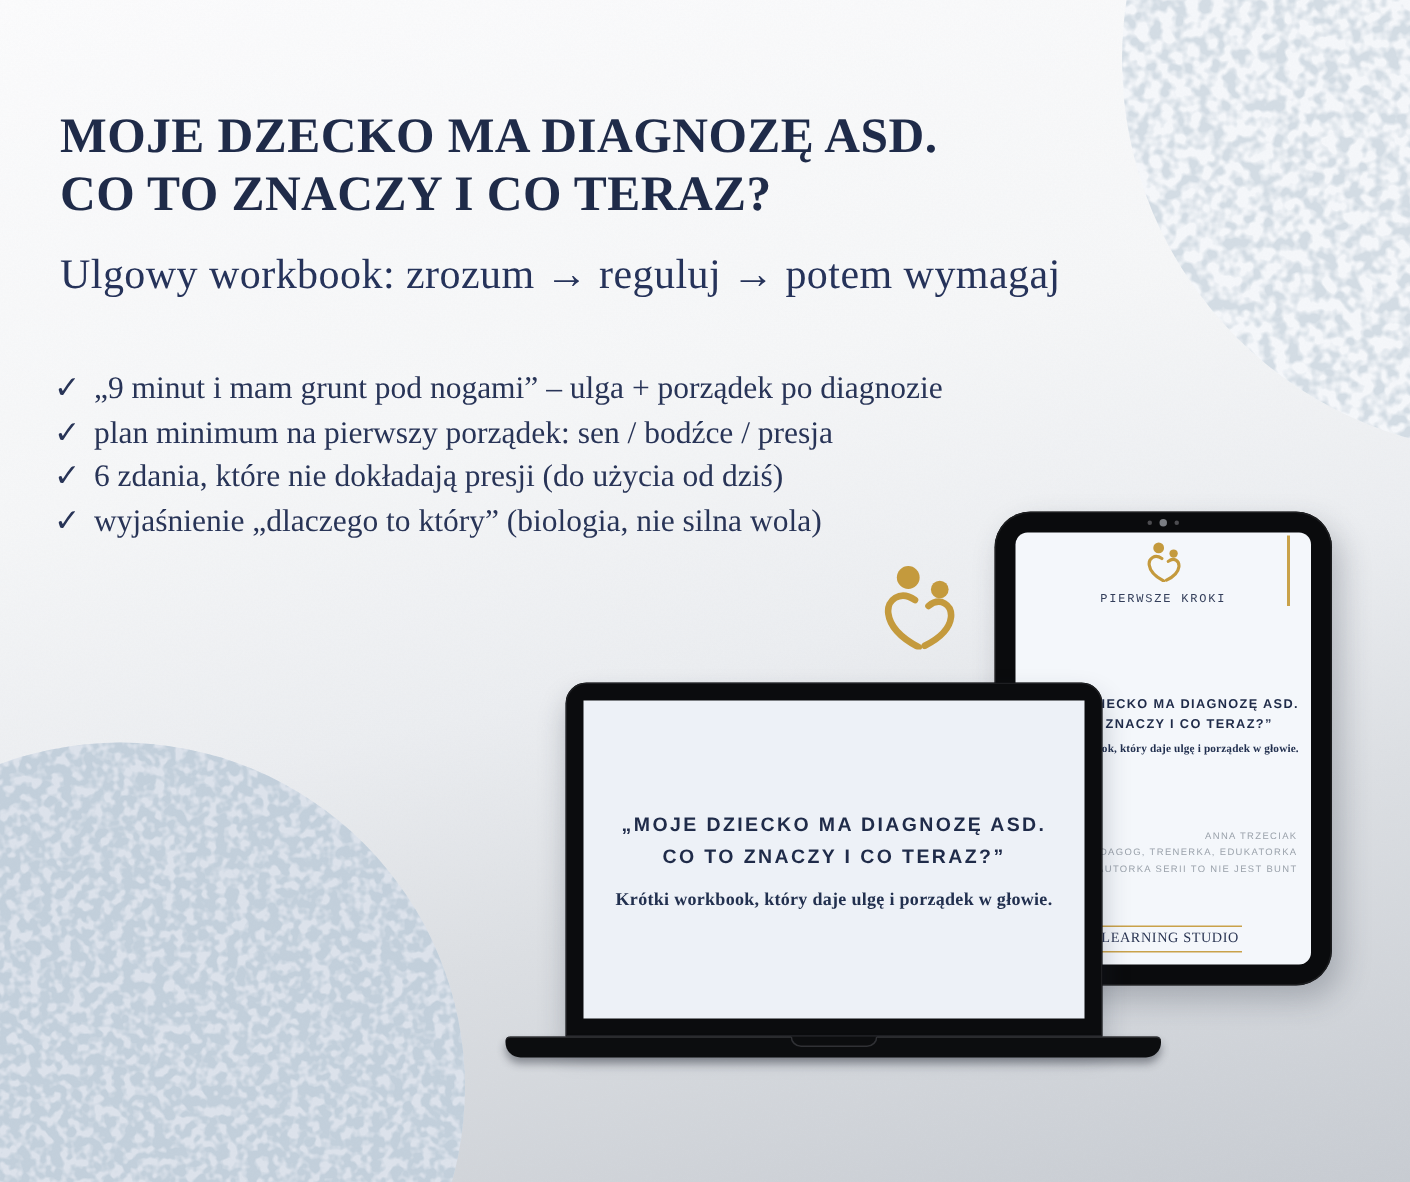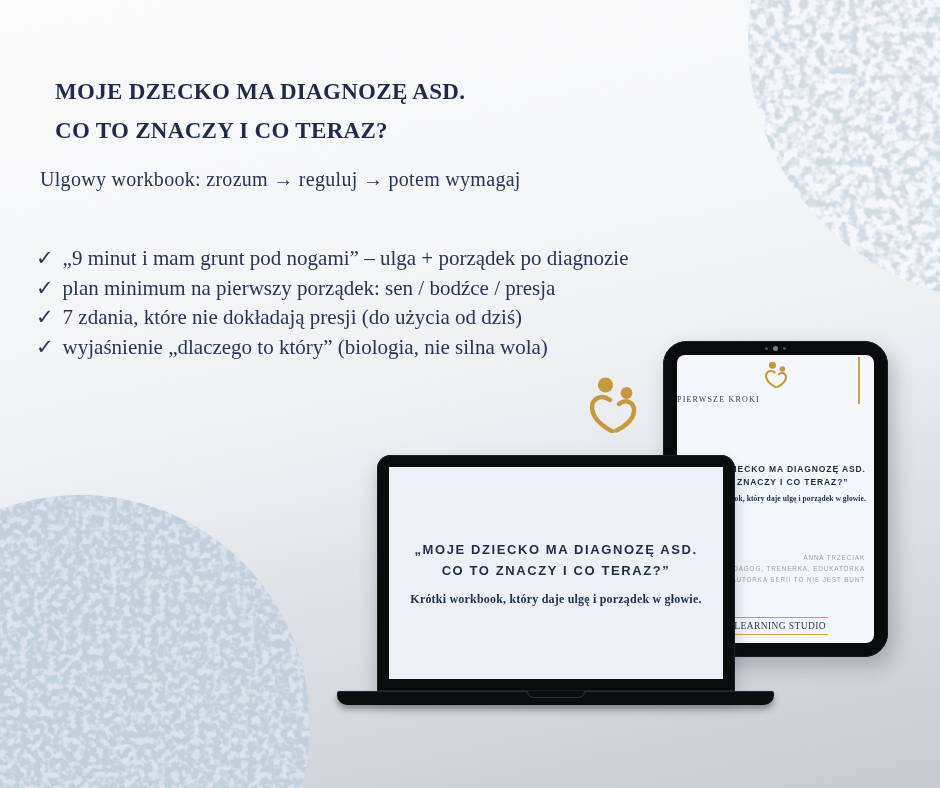--- a/index.html
+++ b/index.html
@@ -7,25 +7,25 @@
     position:relative;width:940px;height:788px;overflow:hidden;
     background:linear-gradient(168deg,#fcfcfd 0%,#f6f7f8 35%,#eceef1 55%,#dcdfe3 72%,#c8ccd2 100%);
     font-family:"Liberation Serif",serif;
   }
   .deco-svg{position:absolute;left:0;top:0;pointer-events:none;}
 
   
   .hero-title{
     position:absolute;left:40px;top:72px;
     font-family:"Liberation Serif",serif;font-weight:700;
-    font-size:23px;line-height:39px;color:#1f2b49;letter-spacing:.3px;margin-left:15px;
+    font-size:33px;line-height:39px;color:#1f2b49;letter-spacing:.3px;
   }
   .hero-subtitle{
     position:absolute;left:40px;top:168px;
-    font-size:20px;color:#26335a;letter-spacing:.3px;
+    font-size:28px;color:#26335a;letter-spacing:.3px;
   }
   .checklist{position:absolute;left:36px;top:244px;font-size:21px;line-height:29.5px;color:#283457;}
   .checklist-row{display:flex;gap:9px;}
   .check-glyph{font-family:"Liberation Serif","DejaVu Sans",serif;}
 
   
   .brand-logo{position:absolute;left:589px;top:376px;width:48px;height:58px;}
 
   
   .tablet{
@@ -33,22 +33,22 @@
     background:#0a0b0d;border-radius:24px;box-sizing:border-box;padding:14px;
     box-shadow:6px 9px 20px rgba(45,55,70,.28), inset 0 0 0 1px #1c1d1f;
     z-index:2;
   }
   .tablet-dots{position:absolute;top:5px;left:0;right:0;display:flex;justify-content:center;align-items:center;gap:5px;}
   .tablet-dots .d-sm{width:3px;height:3px;border-radius:50%;background:#4c4c50;}
   .tablet-dots .d-lg{width:5px;height:5px;border-radius:50%;background:#7a7d83;}
   .tablet-screen{position:relative;width:100%;height:100%;background:#f4f7fb;border-radius:8px;overflow:hidden;}
   .tablet-logo{position:absolute;left:50%;top:6px;transform:translateX(-50%);width:24px;height:27px;}
   .tablet-brand{
-    position:absolute;left:0;right:0;top:40px;text-align:left;
-    font-size:8px;letter-spacing:1.2px;color:#333e5a;
+    position:absolute;left:0;right:0;top:40px;text-align:center;
+    font-size:8px;letter-spacing:1.2px;color:#333e5a;font-family:Liberation Mono, monospace;
   }
   .tablet-accent-line{position:absolute;right:14px;top:2px;width:2px;height:47px;background:#c9a24a;}
   .tablet-cover{position:absolute;left:0;right:0;top:108px;text-align:center;color:#1f2b49;}
   .tablet-cover .t1{font-family:"Liberation Sans",sans-serif;font-weight:700;font-size:8.5px;letter-spacing:.9px;line-height:13px;}
   .tablet-cover .tg{font-size:7.5px;font-weight:700;margin-top:5px;letter-spacing:.1px;color:#22304f;}
   .tablet-author{
     position:absolute;right:9px;top:197px;text-align:right;
     font-family:"Liberation Sans",sans-serif;font-size:6.3px;letter-spacing:.9px;
     color:#9aa2ab;line-height:11px;
   }
@@ -130,21 +130,21 @@
     <div class="checklist-row">
       <span class="check-glyph">✓</span>
       <span>„9 minut i mam grunt pod nogami” – ulga + porządek po diagnozie</span>
     </div>
     <div class="checklist-row">
       <span class="check-glyph">✓</span>
       <span>plan minimum na pierwszy porządek: sen / bodźce / presja</span>
     </div>
     <div class="checklist-row">
       <span class="check-glyph">✓</span>
-      <span>7 zdania, które nie dokładają presji (do użycia od dziś)</span>
+      <span>6 zdania, które nie dokładają presji (do użycia od dziś)</span>
     </div>
     <div class="checklist-row">
       <span class="check-glyph">✓</span>
       <span>wyjaśnienie „dlaczego to który” (biologia, nie silna wola)</span>
     </div>
   </div>
 
   <svg class="brand-logo" aria-hidden="true">
     <use href="#logo-mark" width="48" height="57"></use>
   </svg>

